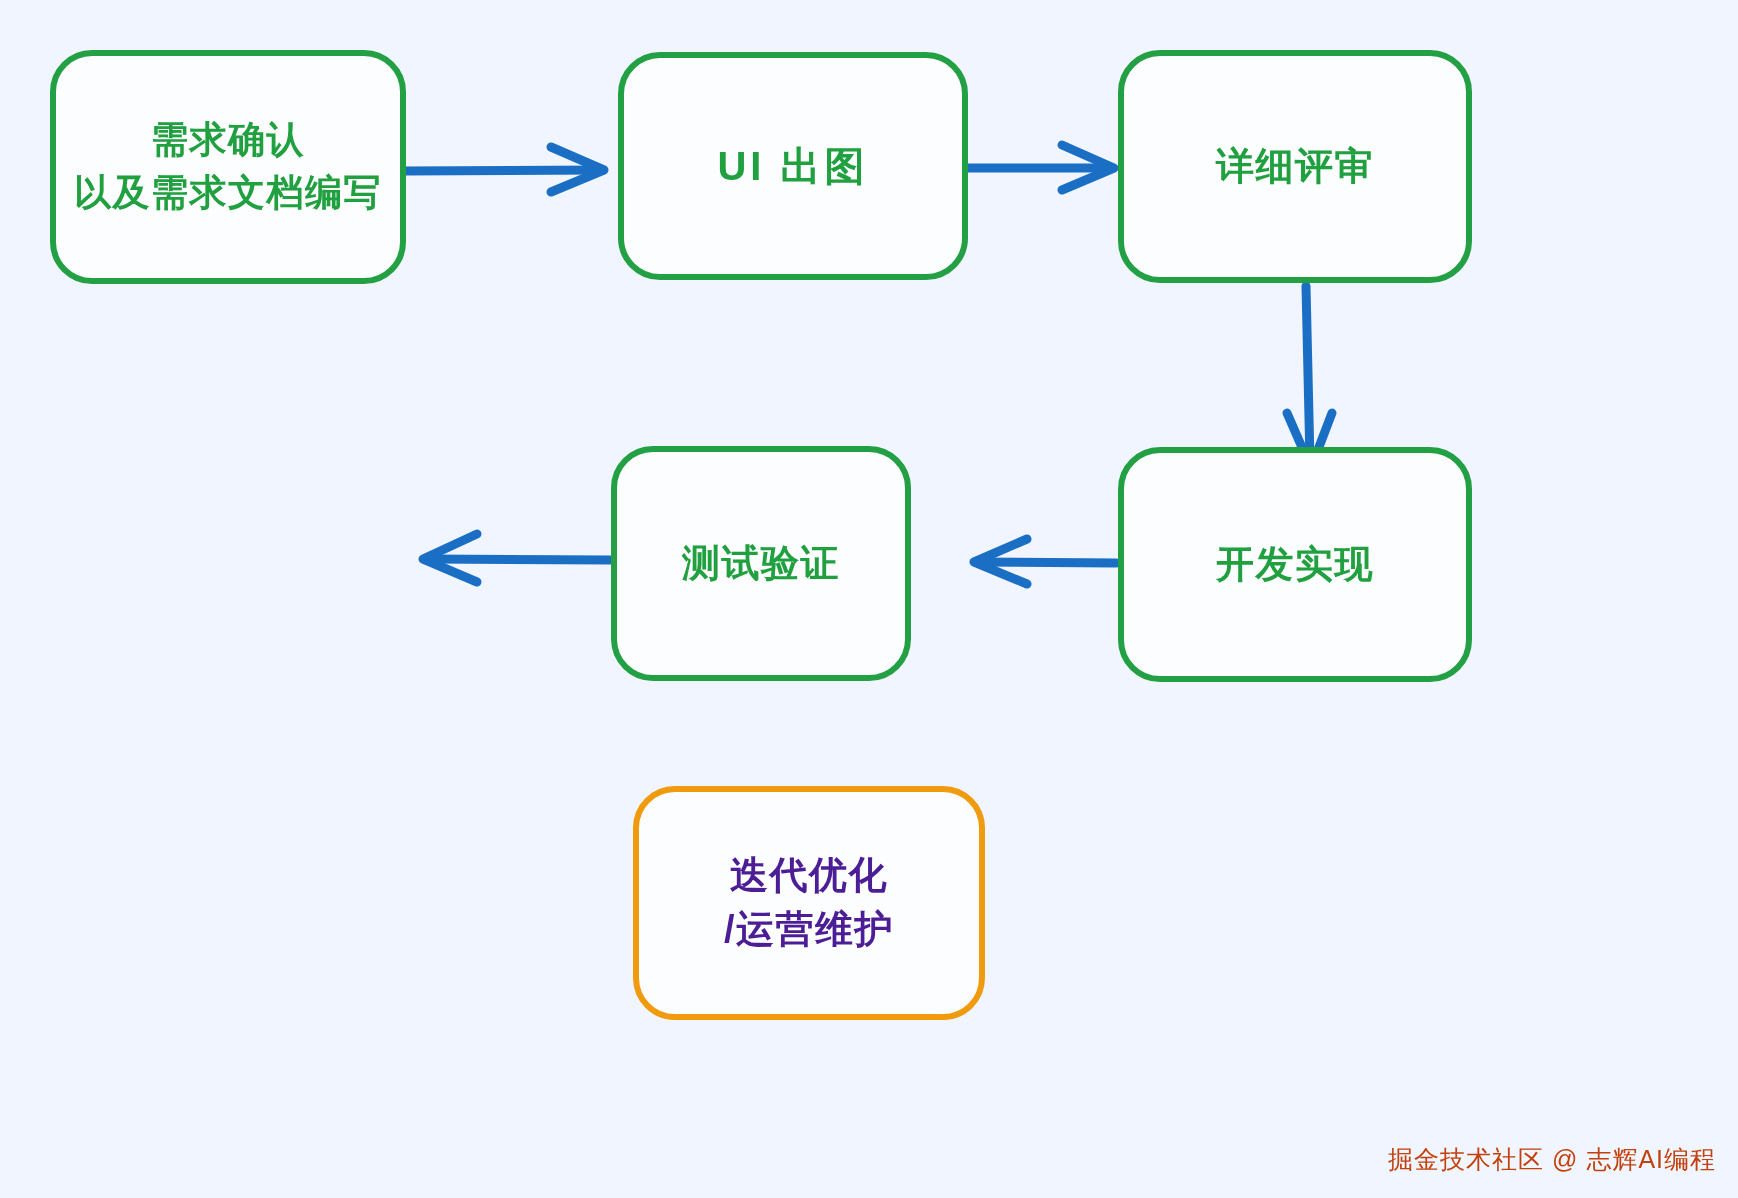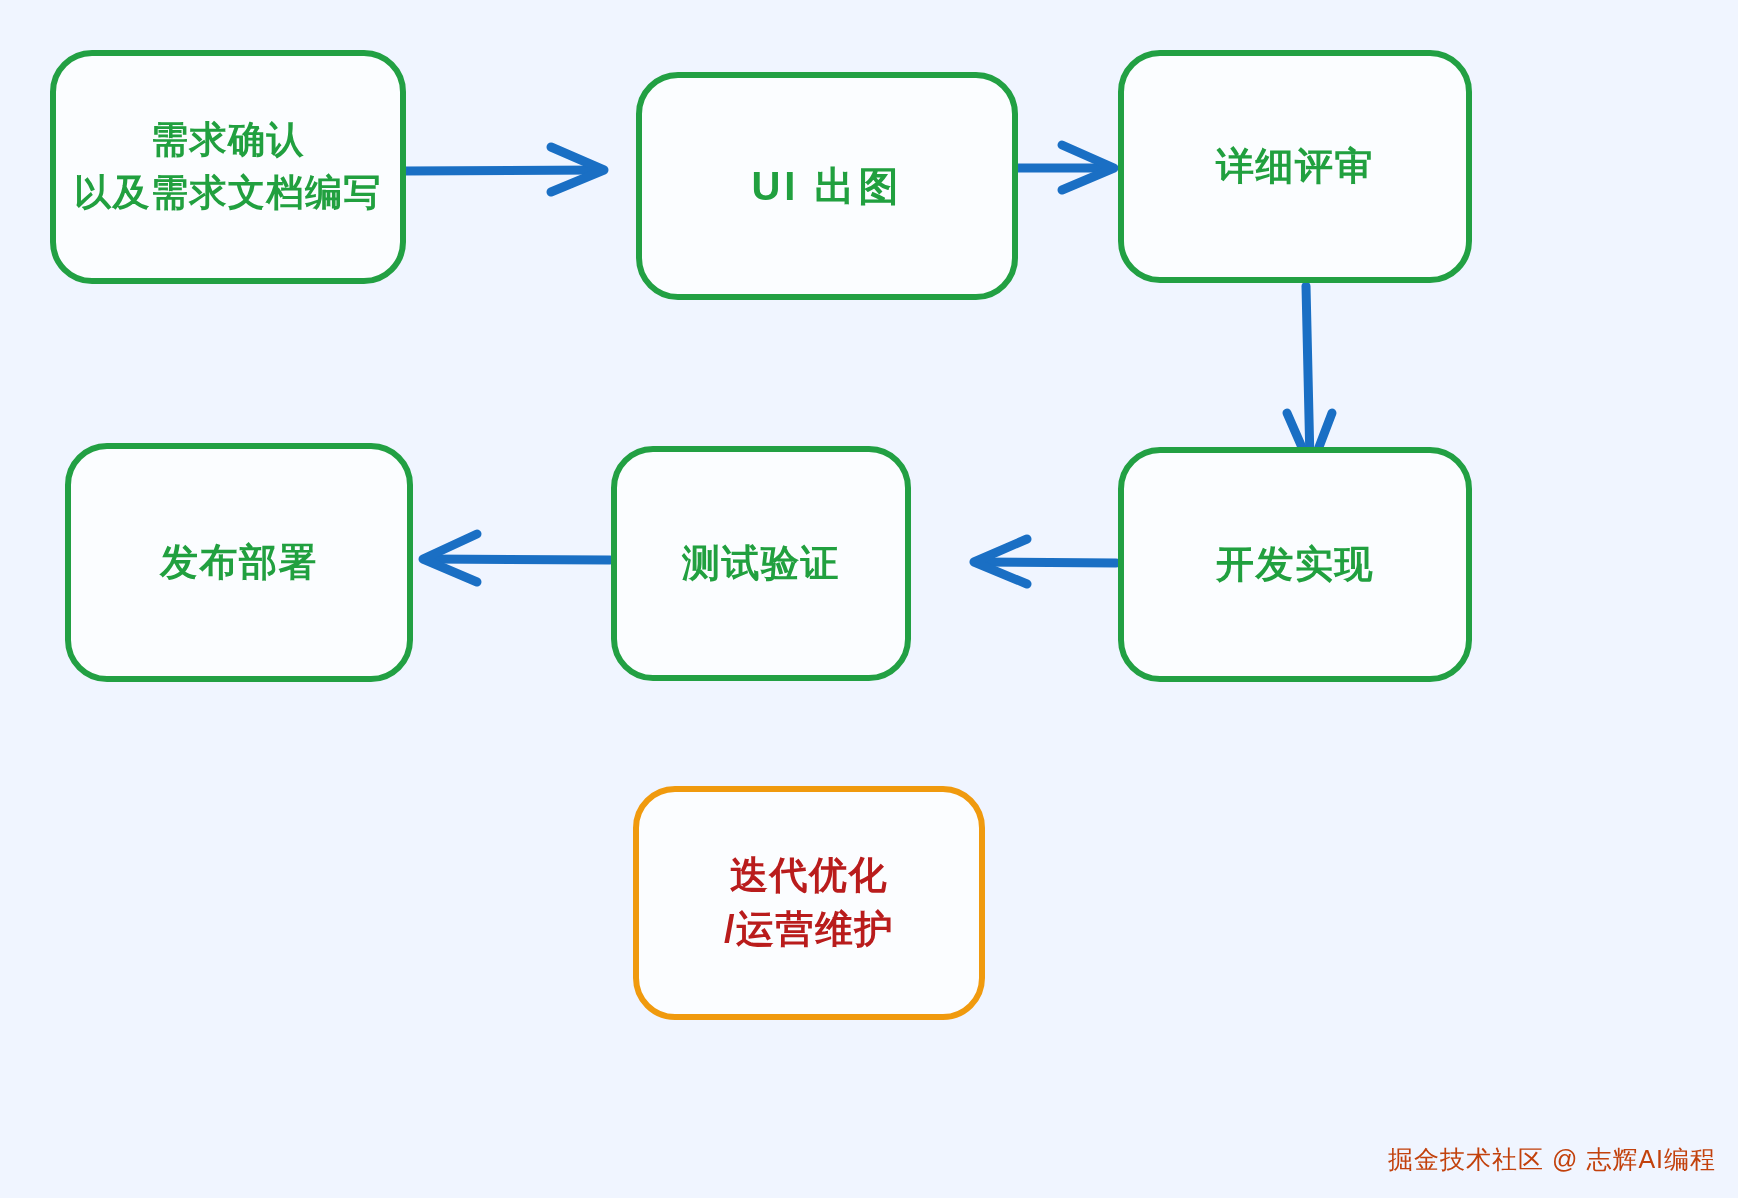--- a/index.html
+++ b/index.html
@@ -43,25 +43,25 @@
     border: 6px solid #f09a0e;
   }
   .node-label {
     font-size: 38px;
     font-weight: 700;
     line-height: 1.42;
     letter-spacing: 1.5px;
     white-space: pre-line;
   }
   .label-green { color: #21a03f; }
-  .label-orange { color: #b91c1c; }
+  .label-orange { color: #4c1d95; }
 
   
   #node-requirement { left: 50px;   top: 50px;  width: 356px; height: 234px; justify-content: center; }
-  #node-ui          { left: 636px;  top: 52px;  width: 382px; height: 228px; margin-top: 20px; }
+  #node-ui          { left: 618px;  top: 52px;  width: 350px; height: 228px; }
   #node-review      { left: 1118px; top: 50px;  width: 354px; height: 233px; }
   #node-release     { left: 65px;   top: 443px; width: 348px; height: 239px; }
   #node-test        { left: 611px;  top: 446px; width: 300px; height: 235px; }
   #node-develop     { left: 1118px; top: 447px; width: 354px; height: 235px; }
   #node-iterate     { left: 633px;  top: 786px; width: 352px; height: 234px; }
 
   #node-requirement .node-label { font-size: 37px; }
   #node-ui .node-label { font-size: 40px; letter-spacing: 4px; }
   #node-iterate .node-label { text-align: center; }
 
@@ -122,23 +122,20 @@
   </div>
 
   <div class="node node-green" id="node-develop">
     <span class="node-label label-green">开发实现</span>
   </div>
 
   <div class="node node-green" id="node-test">
     <span class="node-label label-green">测试验证</span>
   </div>
 
-  <div class="node node-green" id="node-release">
-    <span class="node-label label-green">发布部署</span>
-  </div>
 
   <div class="node node-orange" id="node-iterate">
     <span class="node-label label-orange">迭代优化
 /运营维护</span>
   </div>
 
   <div id="watermark">掘金技术社区 @ 志辉AI编程</div>
 
 </div>
 

